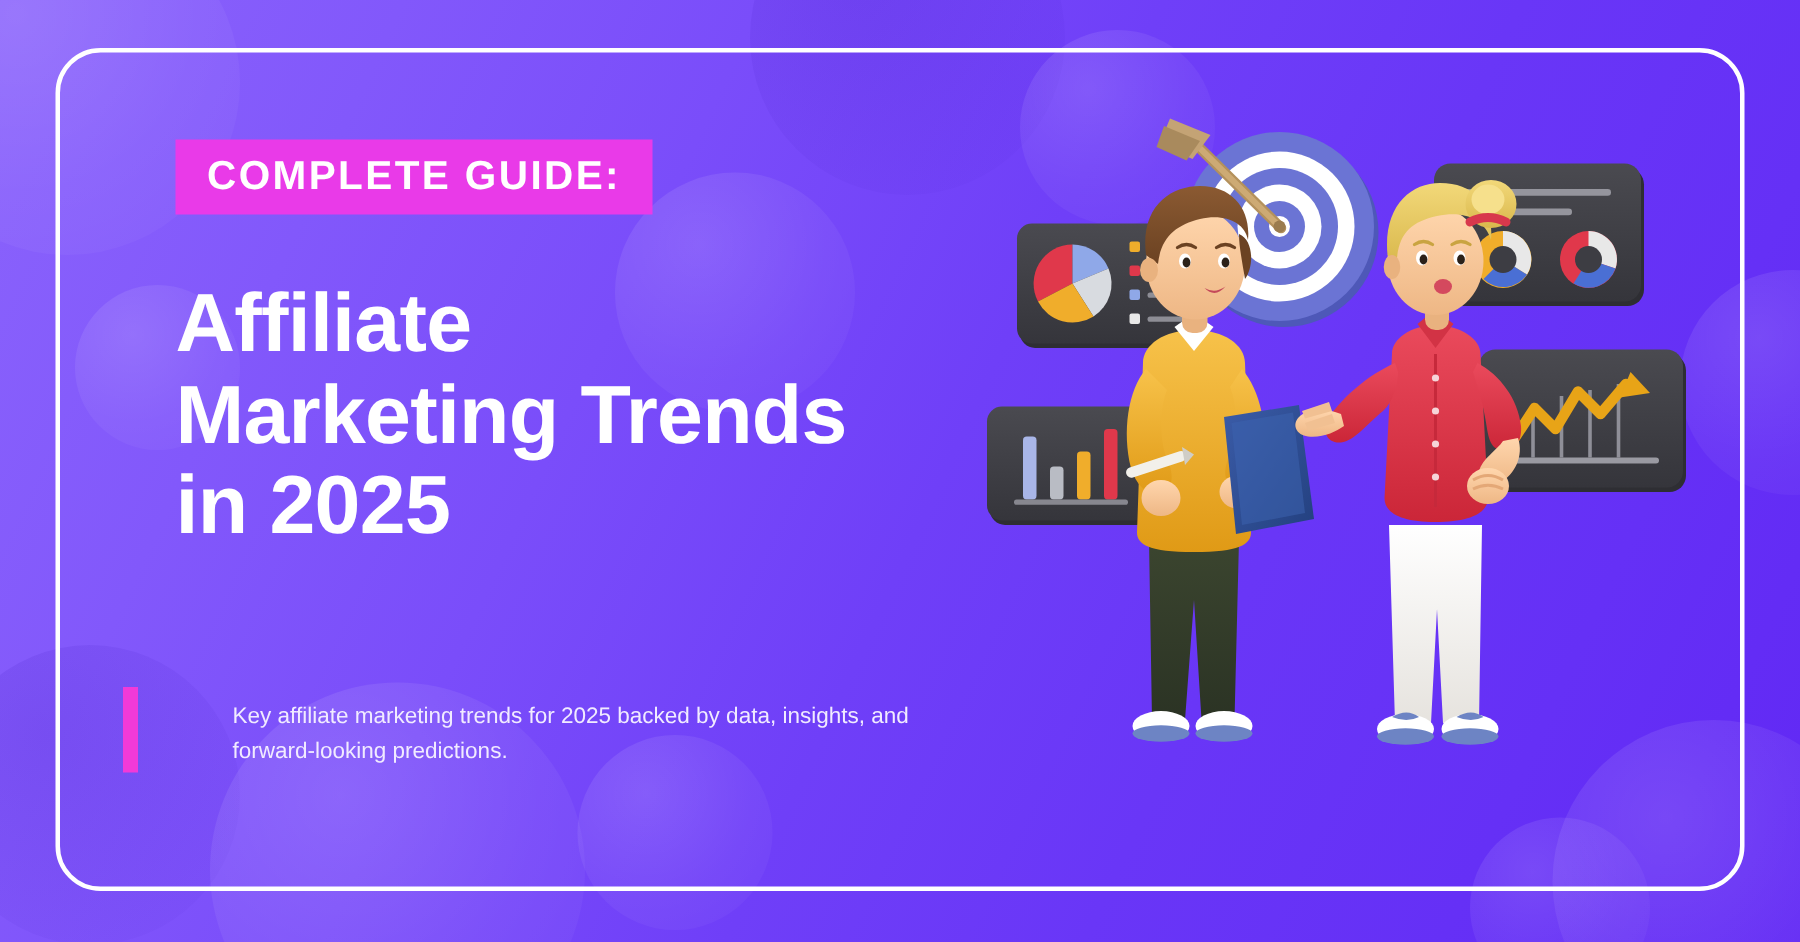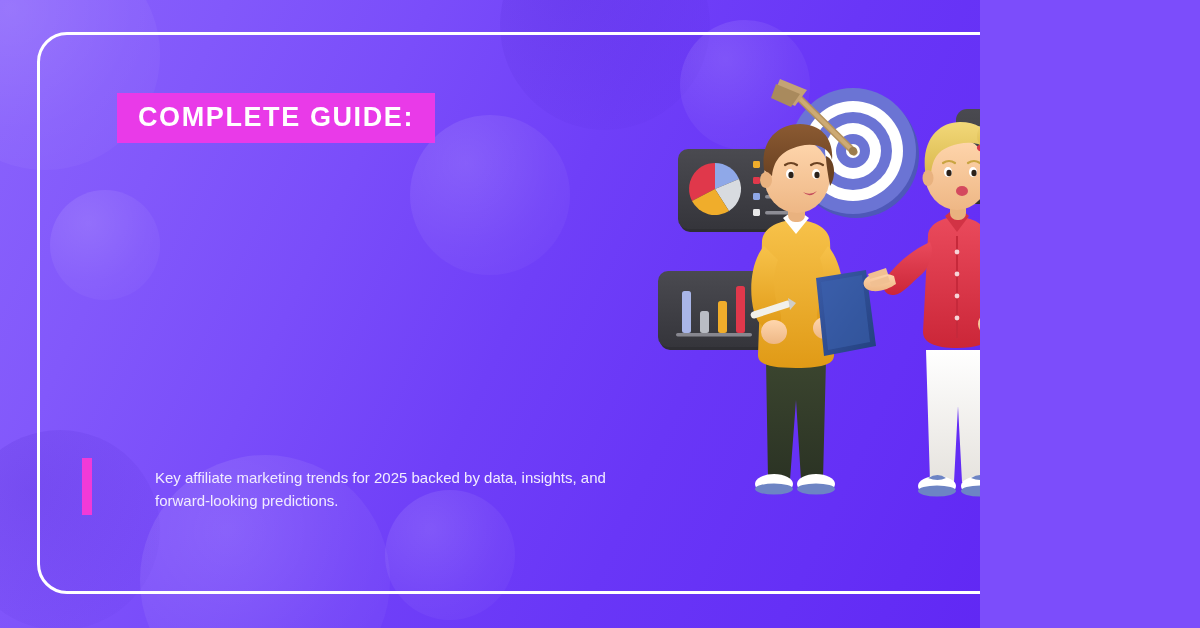--- a/index.html
+++ b/index.html
@@ -6,21 +6,21 @@
   html,body { width:1200px; height:628px; overflow:hidden; }
   body {
     font-family:"Liberation Sans", sans-serif;
     background:#7c4dfb;
     position:relative;
   }
 
   
   .banner {
     position:absolute; inset:0;
-    width:980px; height:628px;
+    width:1200px; height:628px;
     overflow:hidden;
     background:
       linear-gradient(115deg,
         #8a63fc 0%,
         #8258fb 18%,
         #7a4dfa 34%,
         #6f3ff8 52%,
         #6936f7 68%,
         #6530f6 84%,
         #6128f4 100%);
@@ -369,20 +369,23 @@
 
         <ellipse cx="322" cy="131" rx="6" ry="5" fill="#d4495e"></ellipse>
       </g>
     </svg>
   </div>
 
   <div class="frame"></div>
 
   <div class="content">
     <div class="badge">COMPLETE GUIDE:</div>
+    <h1 class="headline">Affiliate
+Marketing Trends
+in 2025</h1>
   </div>
 
   <div class="subtitle-wrap">
     <div class="accent-bar"></div>
     <p class="subtitle">Key affiliate marketing trends for 2025 backed by data, insights, and
 forward-looking predictions.</p>
   </div>
 
 </div>
 

